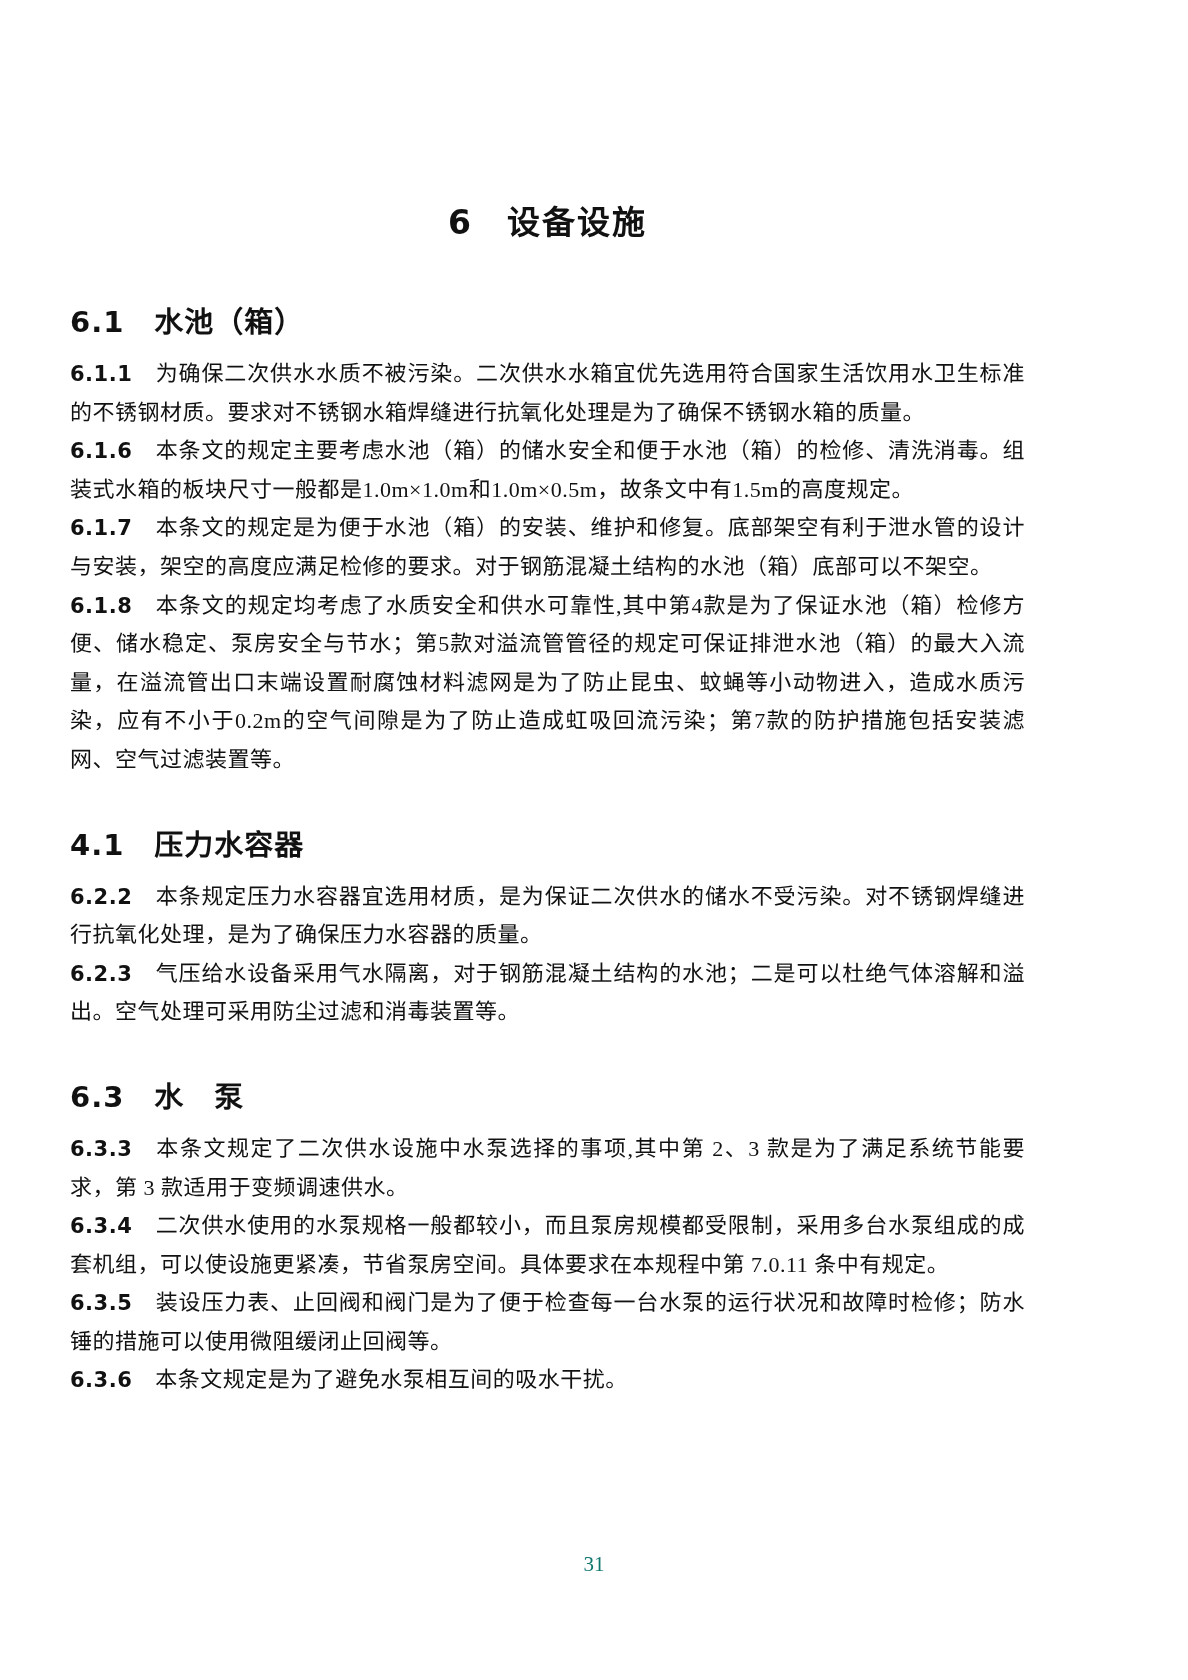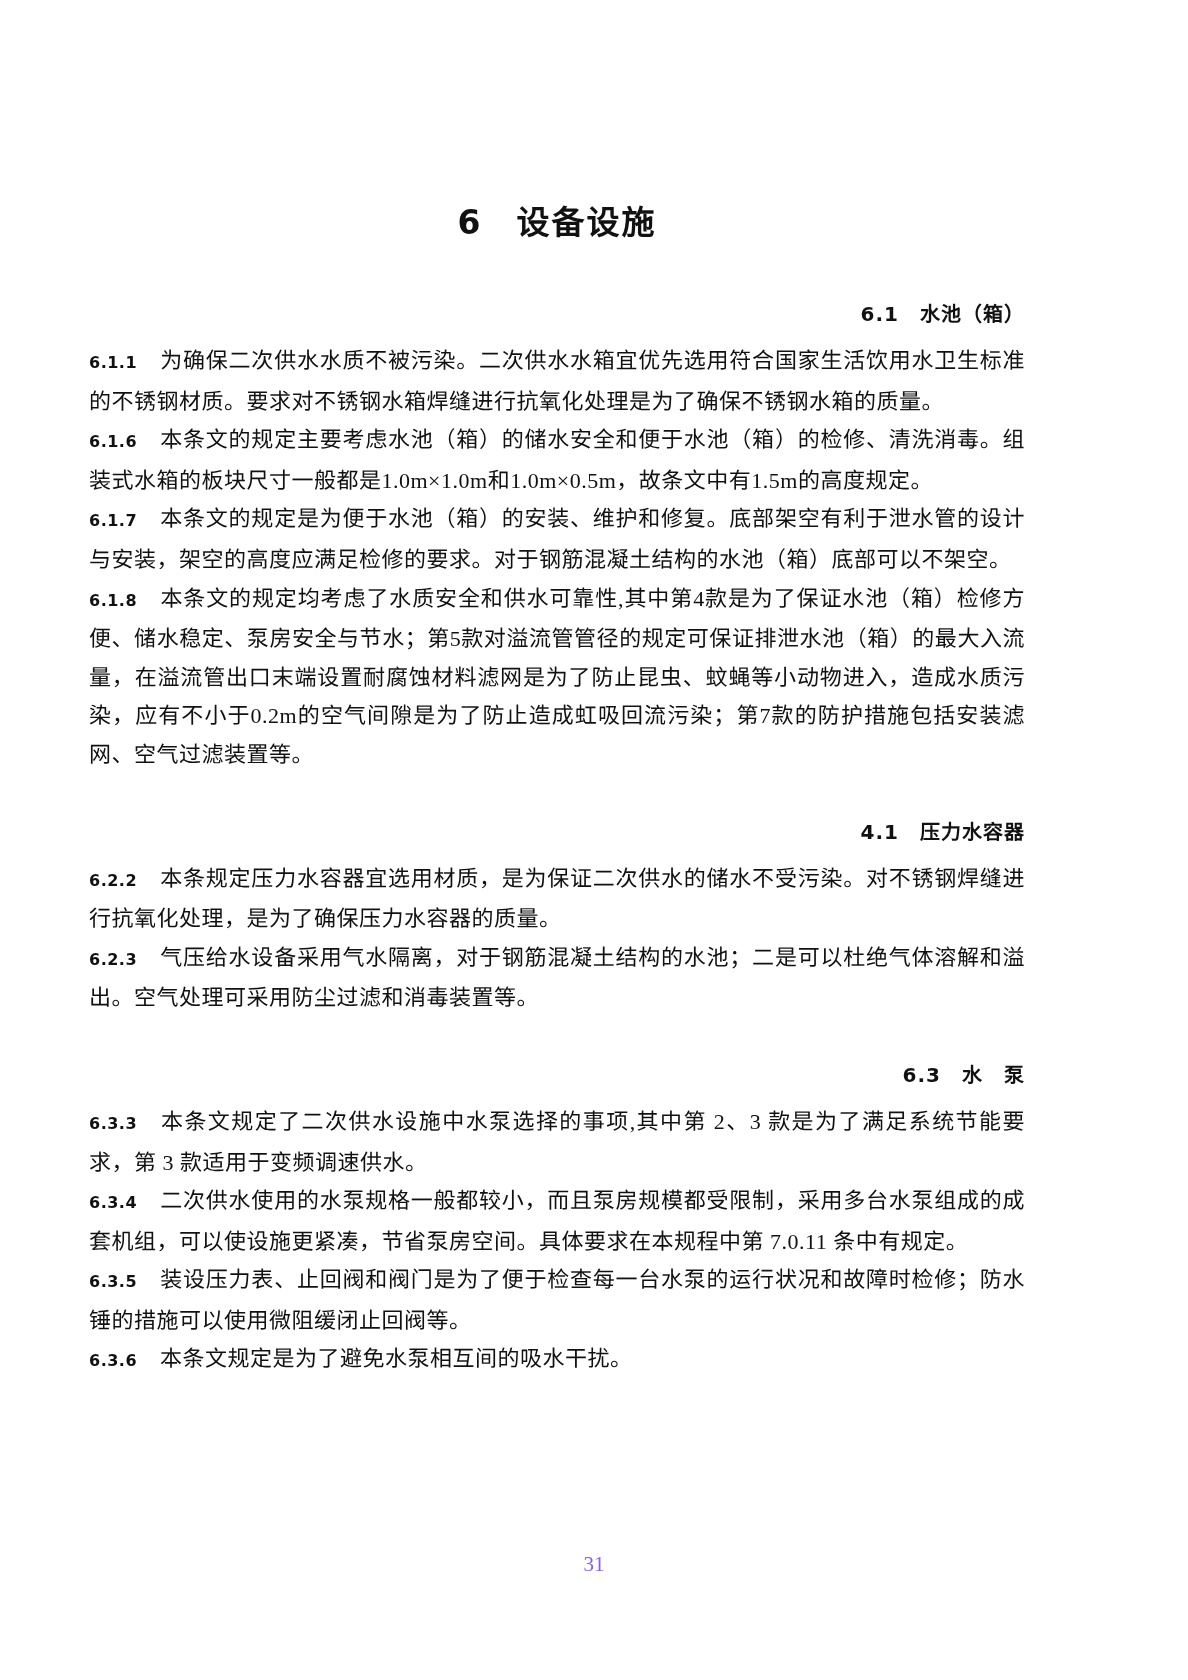--- a/index.html
+++ b/index.html
@@ -8,68 +8,68 @@
     background: #ffffff;
   }
   .page {
     position: relative;
     width: 1188px;
     height: 1680px;
     background: #ffffff;
     color: #111111;
     font-family: "Liberation Serif", "DejaVu Serif", serif;
     box-sizing: border-box;
-    padding: 196px 163px 0 89px;
+    padding: 196px 163px 0 70px;
     overflow: hidden;
   }
   .doc-title {
     margin: 0 0 54px 0;
     text-align: center;
     font-size: 33px;
     font-weight: bold;
     letter-spacing: 2px;
     font-family: "DejaVu Sans", "Liberation Sans", sans-serif;
   }
   .doc-title .chapter-num {
     margin-right: 34px;
   }
   .section-heading {
     margin: 41px 0 15px 0;
-    text-align: right;
-    font-size: 20px;
+    text-align: left;
+    font-size: 29px;
     font-weight: bold;
     font-family: "DejaVu Sans", "Liberation Sans", sans-serif;
     letter-spacing: 1px;
   }
   .section-heading.first {
     margin-top: 0;
   }
   .clause {
     margin: 0;
     font-size: 22px;
     line-height: 38.6px;
     text-align: justify;
     text-justify: inter-character;
     letter-spacing: 0.5px;
   }
   .clause-num {
     font-weight: bold;
     font-family: "DejaVu Sans", "Liberation Sans", sans-serif;
-    font-size: 16px;
+    font-size: 21px;
     margin-right: 23px;
     white-space: nowrap;
   }
   .page-number {
     position: absolute;
     left: 0;
     right: 0;
     top: 1552px;
     text-align: center;
     font-size: 21px;
-    color: #8b5cf6;
+    color: #0f766e;
   }
 </style>
 </head>
 <body>
 
 <div class="page">
 
   <h1 class="doc-title">
     <span class="chapter-num">6</span><span>设备设施</span>
   </h1>

